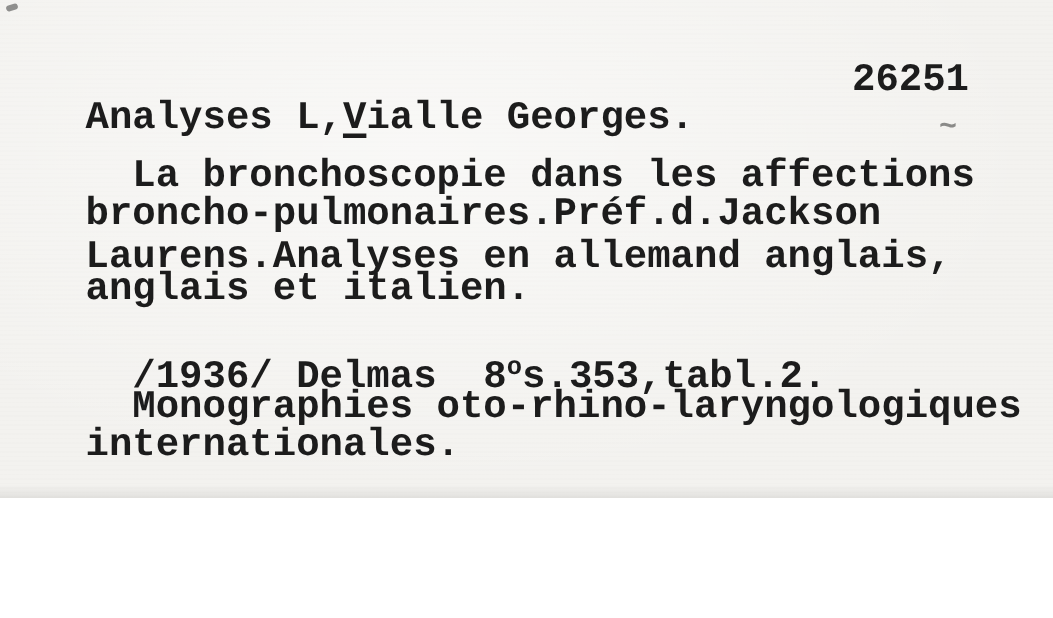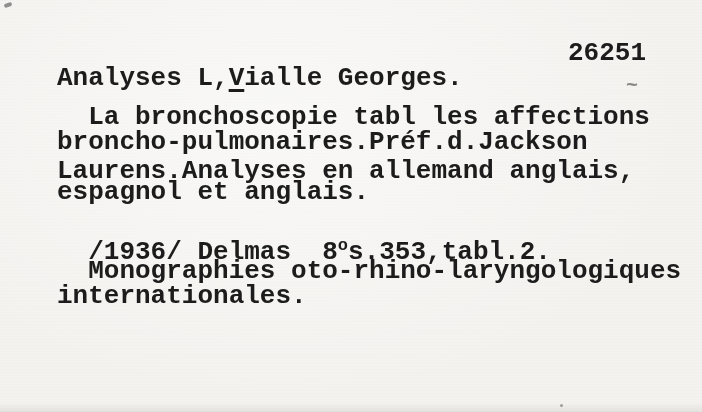--- a/index.html
+++ b/index.html
@@ -3,21 +3,21 @@
 <meta charset="utf-8">
 <style>
   html, body {
     margin: 0;
     padding: 0;
     background: #ffffff;
   }
   .card {
     position: relative;
     width: 702px;
-    height: 412px;
+    height: 332px;
     background:
       radial-gradient(ellipse at 40% 30%, rgba(255,255,255,0.5), rgba(255,255,255,0) 70%),
       repeating-linear-gradient(0deg, rgba(0,0,0,0.006) 0 1px, rgba(255,255,255,0) 1px 3px),
       #f3f2ef;
     overflow: hidden;
     font-family: "Liberation Mono", "DejaVu Sans Mono", monospace;
     color: #1c1c1c;
   }
   
   .card::after {
@@ -95,24 +95,24 @@
 <div class="card">
 
   <div class="corner-speck"></div>
 
   <div class="line call-number">26251</div>
 
   <div class="pencil-tilde">~</div>
 
   <div class="line author-line"><span>Analyses L,</span><span class="underlined-char">V</span><span>ialle Georges.</span></div>
 
-  <div class="line title-line-0">  La bronchoscopie tabl les affections</div>
+  <div class="line title-line-0">  La bronchoscopie dans les affections</div>
   <div class="line title-line-1">broncho-pulmonaires.Préf.d.Jackson</div>
   <div class="line title-line-2">Laurens.Analyses en allemand anglais,</div>
-  <div class="line title-line-3">espagnol et anglais.</div>
+  <div class="line title-line-3">anglais et italien.</div>
 
   <div class="line citation-line"><span>  /1936/ Delmas  8</span><span class="sup-char">o</span><span>s.353,tabl.2.</span></div>
 
   <div class="line series-line-0">  Monographies oto-rhino-laryngologiques</div>
   <div class="line series-line-1">internationales.</div>
 
   <div class="bottom-speck"></div>
 
 </div>
 

